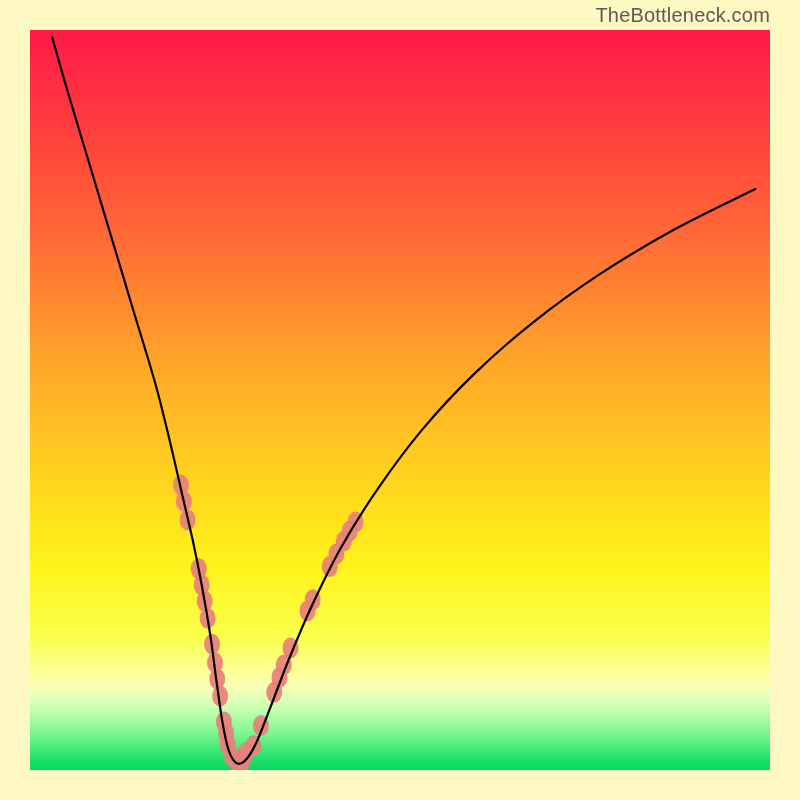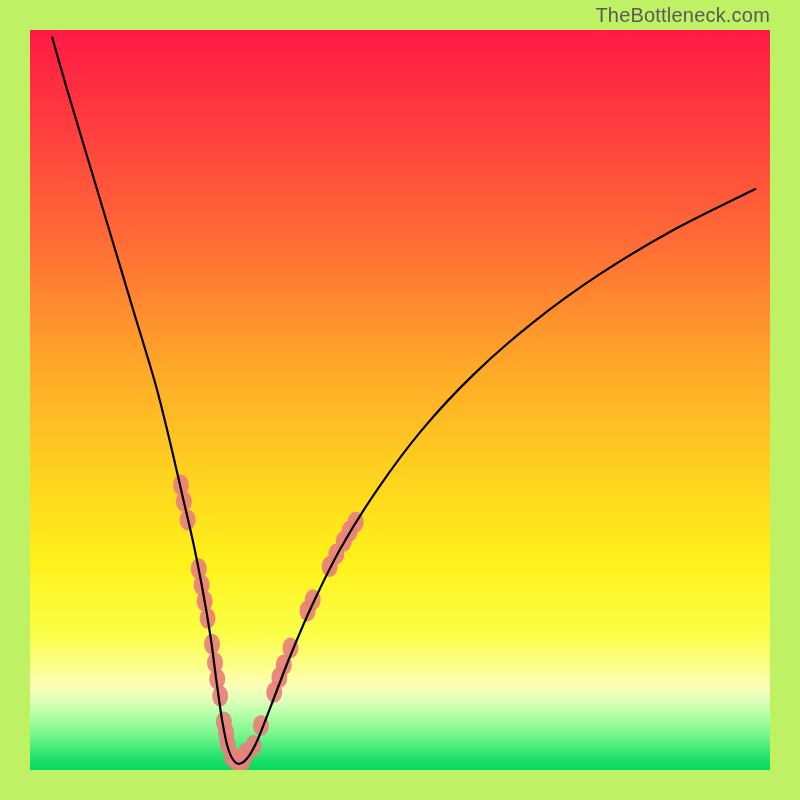--- a/index.html
+++ b/index.html
@@ -10,21 +10,21 @@
     overflow: hidden;
     background: #000;
     font-family: Arial, Helvetica, sans-serif;
   }
   .frame {
     position: absolute;
     left: 0;
     top: 0;
     width: 800px;
     height: 800px;
-    background: #bef264;
+    background: #fef9c3;
   }
   .plot-area {
     position: absolute;
     left: 30px;
     top: 30px;
     width: 740px;
     height: 740px;
     overflow: hidden;
   }
   .gradient {

